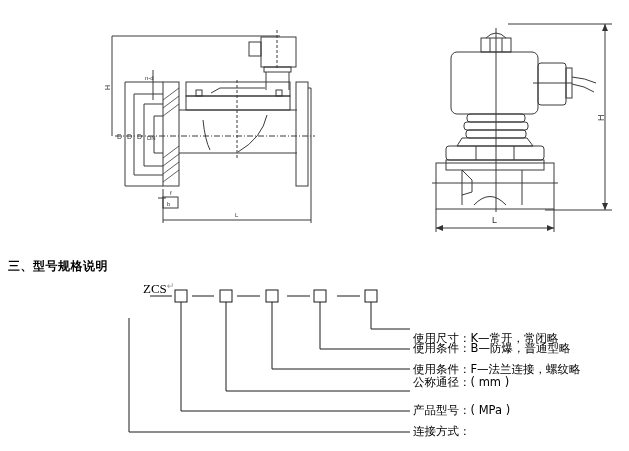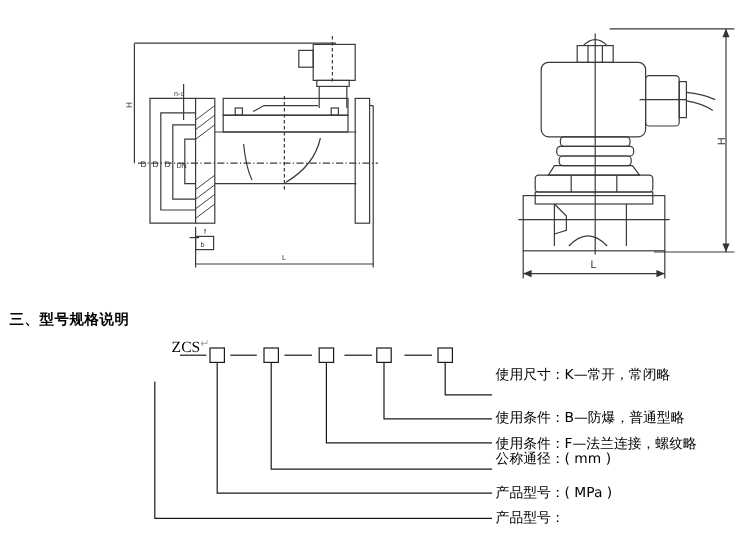--- a/index.html
+++ b/index.html
@@ -158,18 +158,18 @@
     <polyline points="226,302 226,391 410,391"></polyline>
     <polyline points="181,302 181,411 410,411"></polyline>
     <polyline points="129,318 129,432 410,432"></polyline>
   </g>
 </svg>
 
 <div class="abs section-title">三、型号规格说明</div>
 
 <div class="abs model-prefix"><span>ZCS</span><span class="ret">↵</span></div>
 
-<div class="abs legend-label" style="top:305px">使用尺寸：K—常开，常闭略</div>
+<div class="abs legend-label" style="top:331px">使用尺寸：K—常开，常闭略</div>
 <div class="abs legend-label" style="top:341px">使用条件：B—防爆，普通型略</div>
 <div class="abs legend-label" style="top:362px">使用条件：F—法兰连接，螺纹略</div>
 <div class="abs legend-label" style="top:375px">公称通径：( mm )</div>
 <div class="abs legend-label" style="top:403px">产品型号：( MPa )</div>
-<div class="abs legend-label" style="top:424px">产品型号：</div>
+<div class="abs legend-label" style="top:424px">连接方式：</div>
 
 </body></html>

